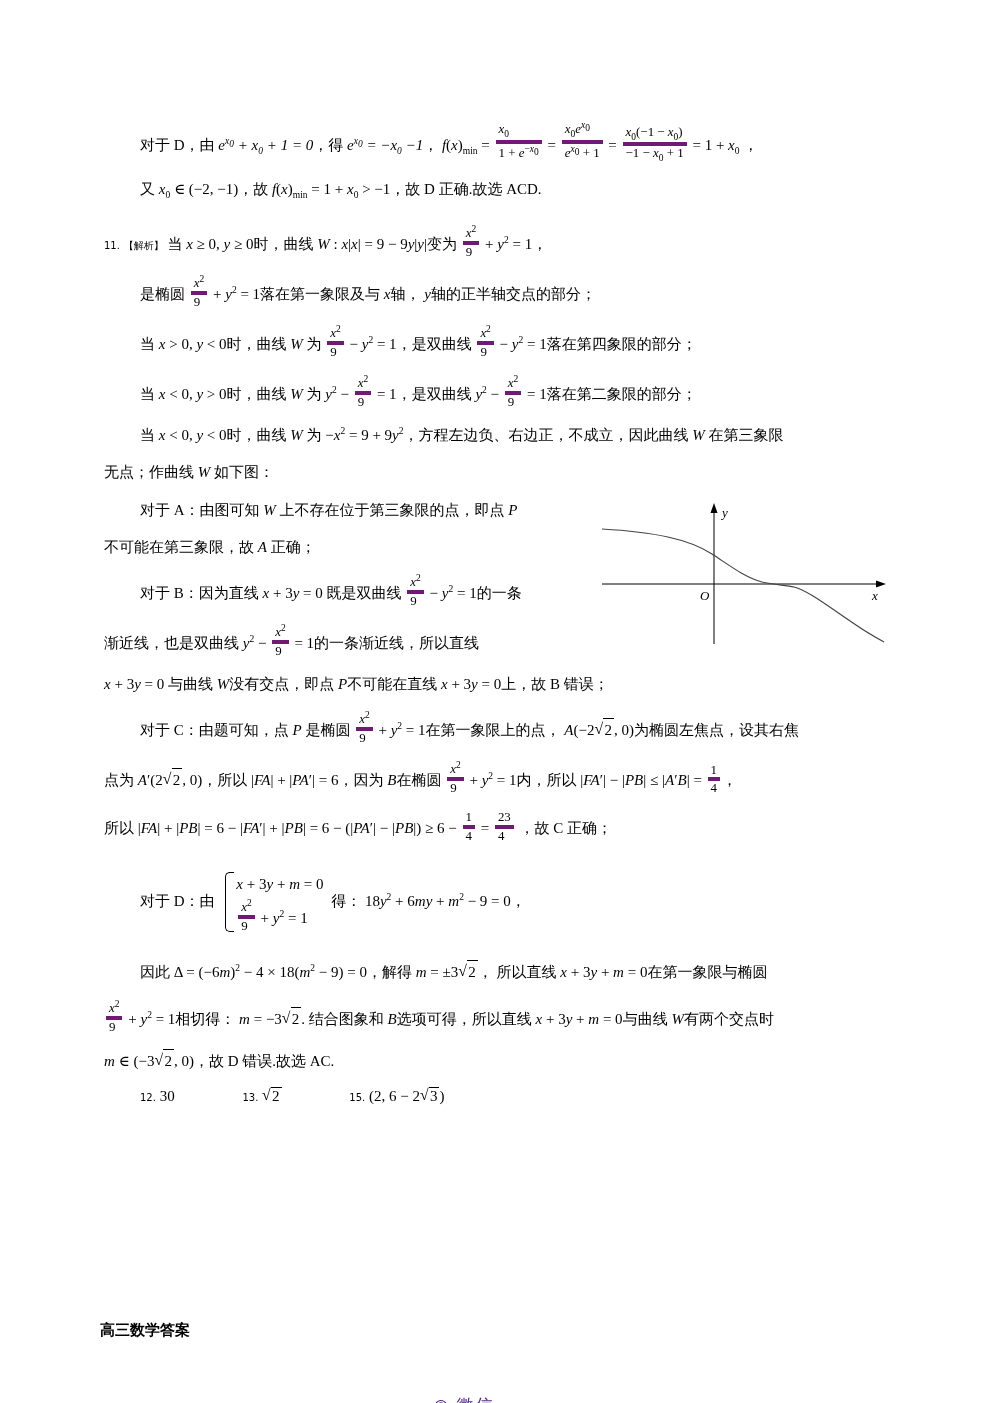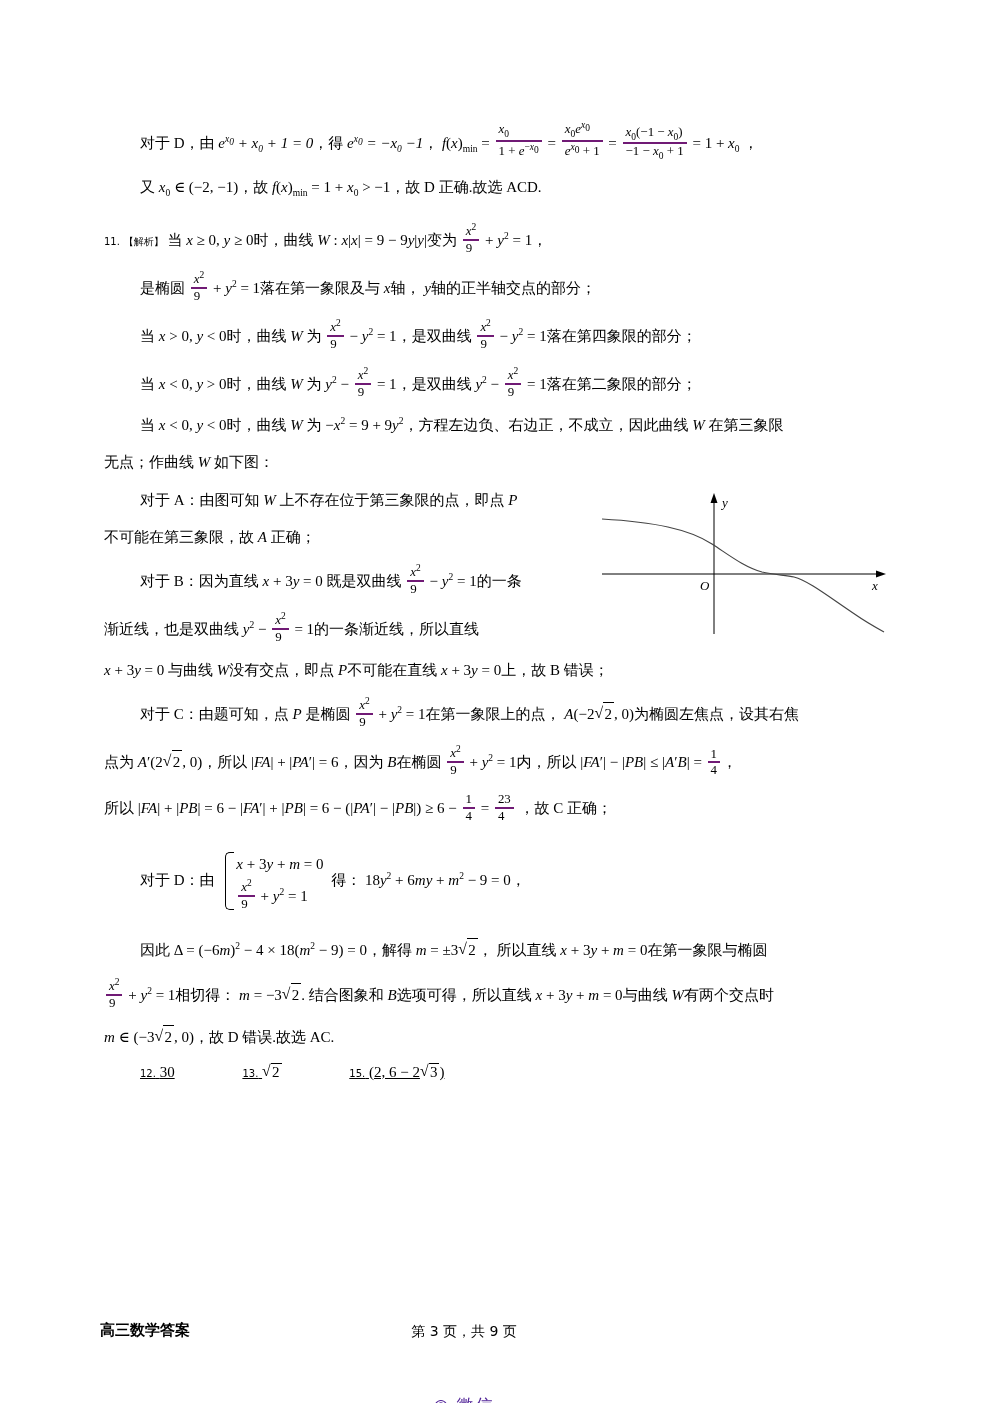--- a/index.html
+++ b/index.html
@@ -42,21 +42,21 @@
   
   .frac {
     display: inline-block;
     vertical-align: -0.55em;
     text-align: left;
     font-size: 0.86em;
     line-height: 1.15;
     margin: 0 2px;
   }
   .frac .num { display: block; padding: 0 3px; }
-  .frac .den { display: block; border-top: 2px solid #701a75; padding: 0 3px; }
+  .frac .den { display: block; border-top: 4px solid #701a75; padding: 0 3px; }
 
   
   .sqrt {
     display: inline-block;
     position: relative;
     padding-left: 9px;
   }
   .sqrt::before {
     content: "√";
     position: absolute;
@@ -103,21 +103,21 @@
   .section-head {
     font-family: "DejaVu Sans", sans-serif;
     font-weight: bold;
     font-size: 15px;
     margin: 18px 0 10px 0;
   }
   .answers {
     padding-left: 36px;
     font-size: 15px;
   }
-  .answers span.ans { display: inline-block; margin-right: 64px; text-decoration: underline; }
+  .answers span.ans { display: inline-block; margin-right: 64px; }
 
   .footer {
     position: absolute;
     left: 0;
     right: 0;
     bottom: 84px;
     height: 30px;
     border-top: 0;
   }
   .footer-left {
@@ -336,21 +336,20 @@
       <span class="ans">
         <span class="cn">15.</span>
         <span class="nowrap">(2, 6 − 2<span class="sqrt"><span>3</span></span>)</span>
       </span>
     </div>
 
   </div>
 
   <div class="footer">
     <div class="footer-left">高三数学答案</div>
-    <div class="footer-center">第 3 页，共 9 页</div>
   </div>
 
   <div class="watermark">
     <span>◉</span>
     <span>微信</span>
   </div>
 
 </div>
 
 </body></html>

